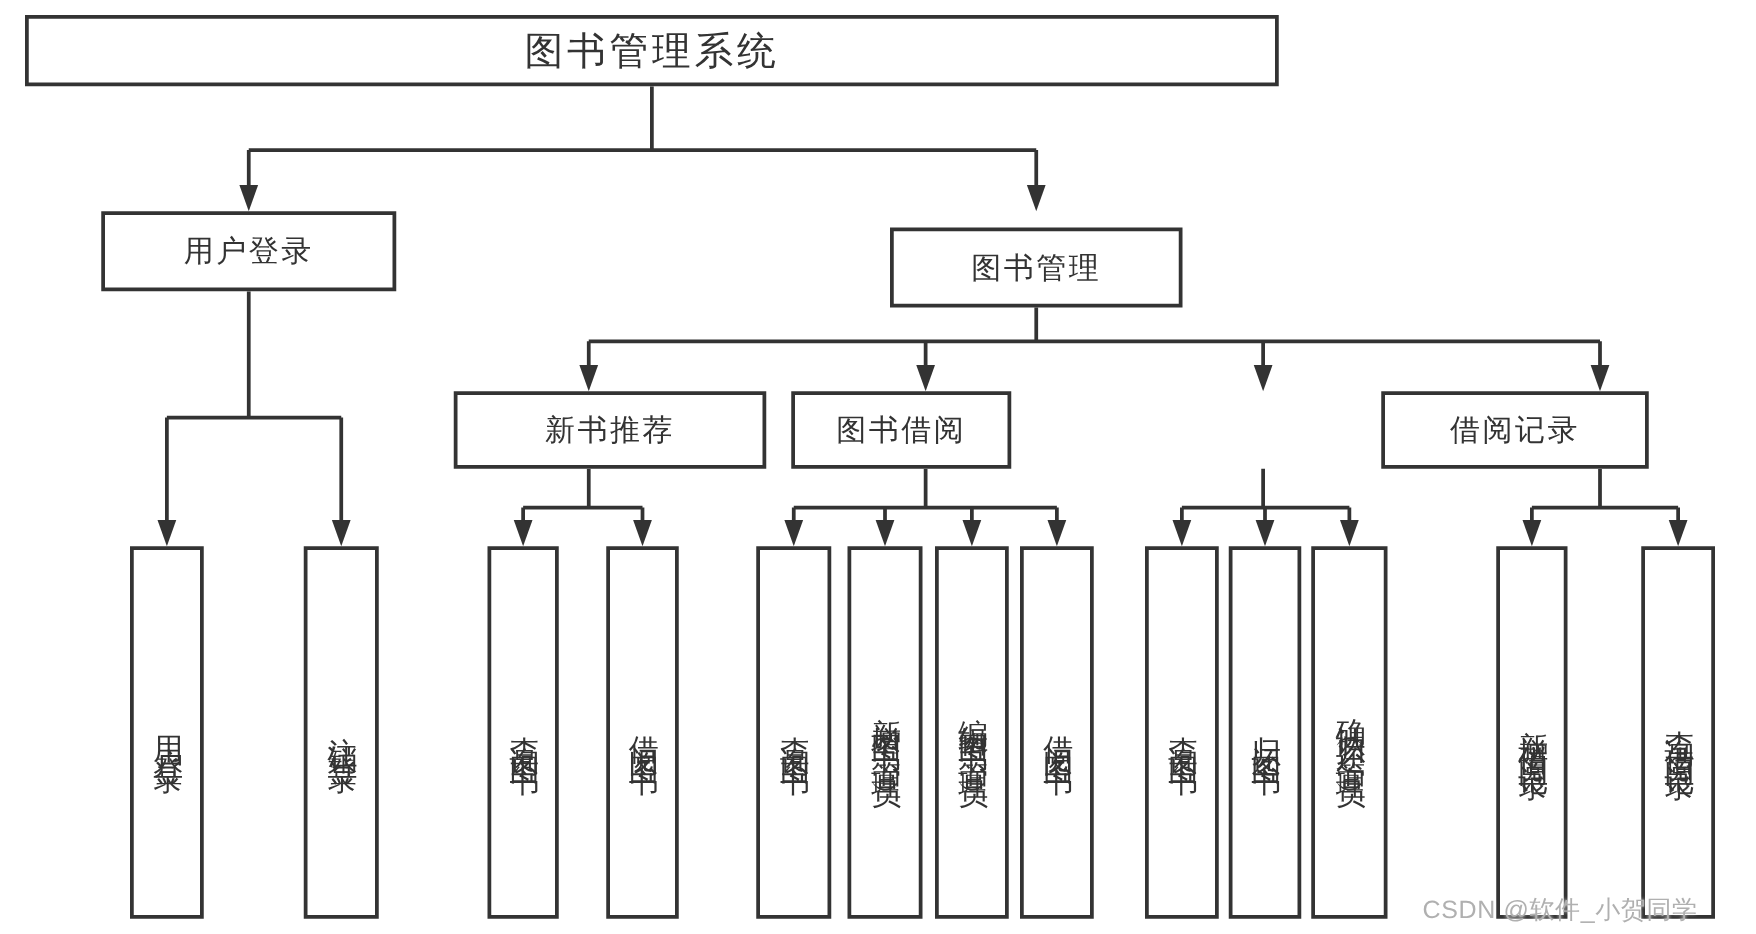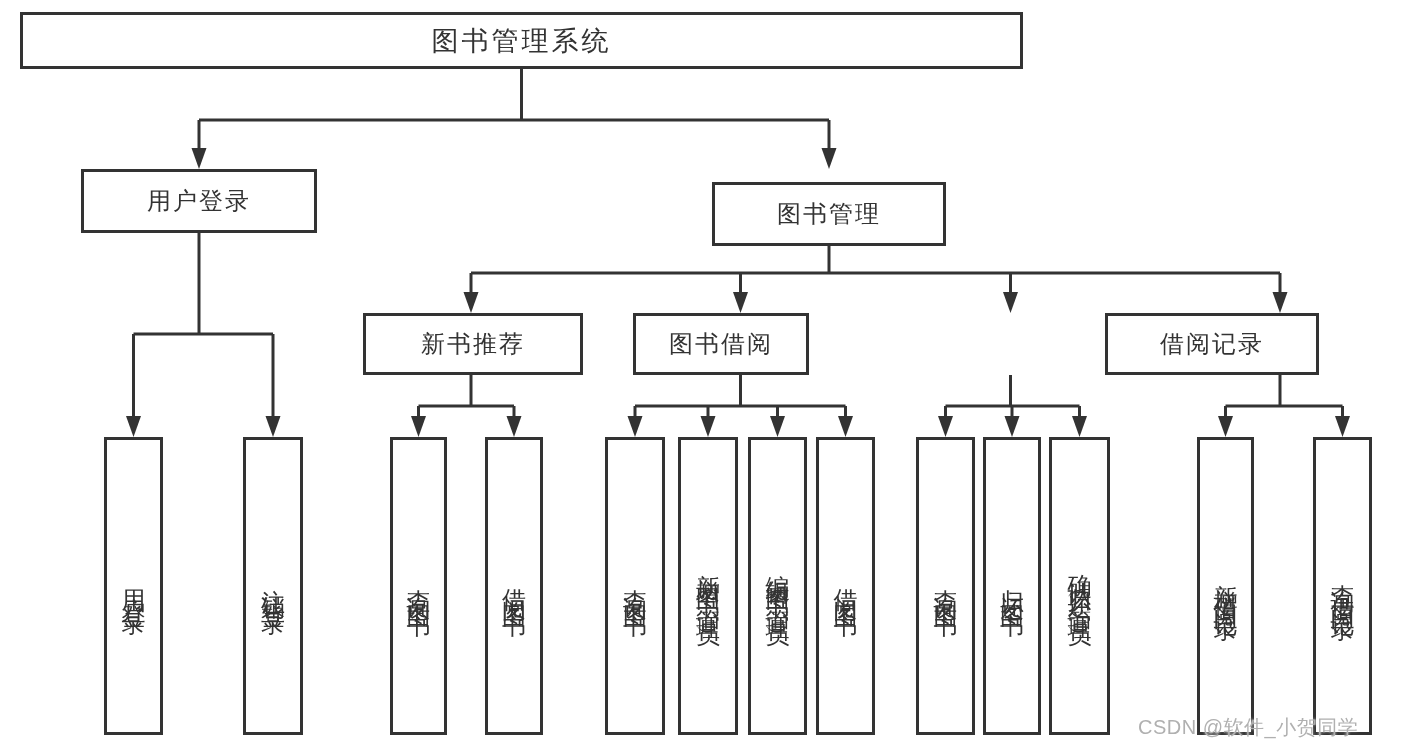--- a/index.html
+++ b/index.html
@@ -13,21 +13,21 @@
   .connector-layer{position:absolute;left:0;top:0;width:1405px;height:747px;}
   .node{
     position:absolute;
     box-sizing:border-box;
     border:3px solid #333333;
     background:#ffffff;
     display:flex;align-items:center;justify-content:center;
     color:#333333;
   }
   .htext{font-size:24px;letter-spacing:2px;white-space:nowrap;}
-  .root .htext{font-size:27px;letter-spacing:3px;}
+  .root .htext{font-size:31px;letter-spacing:3px;}
   .leaf{
     position:absolute;
     box-sizing:border-box;
     border:3px solid #333333;
     background:#ffffff;
     display:flex;align-items:center;justify-content:center;
     color:#333333;
   }
   .vtext{
     writing-mode:vertical-rl;
@@ -116,21 +116,21 @@
     <span class="htext">图书管理系统</span>
   </div>
 
   <div class="node" style="left:81px;top:169px;width:236px;height:64px">
     <span class="htext">用户登录</span>
   </div>
   <div class="node" style="left:712px;top:182px;width:234px;height:64px">
     <span class="htext">图书管理</span>
   </div>
 
-  <div class="node" style="left:363px;top:313px;width:220px;height:62px">
+  <div class="node" style="left:363px;top:313px;width:250px;height:62px">
     <span class="htext">新书推荐</span>
   </div>
   <div class="node" style="left:633px;top:313px;width:176px;height:62px">
     <span class="htext">图书借阅</span>
   </div>
   <div class="node" style="left:1105px;top:313px;width:214px;height:62px">
     <span class="htext">借阅记录</span>
   </div>
 
   <div class="leaf" style="left:104px;top:437px;width:59px;height:298px">

